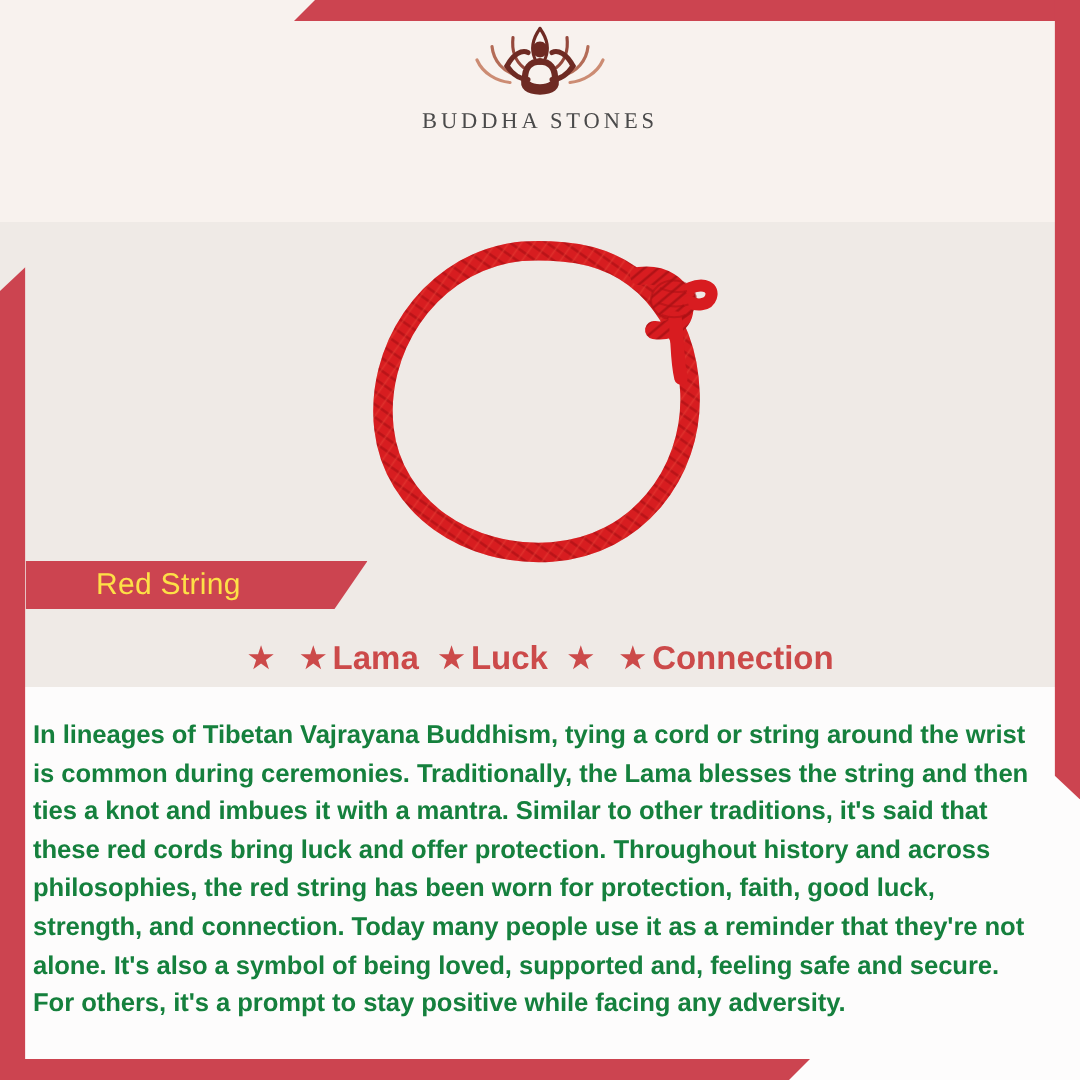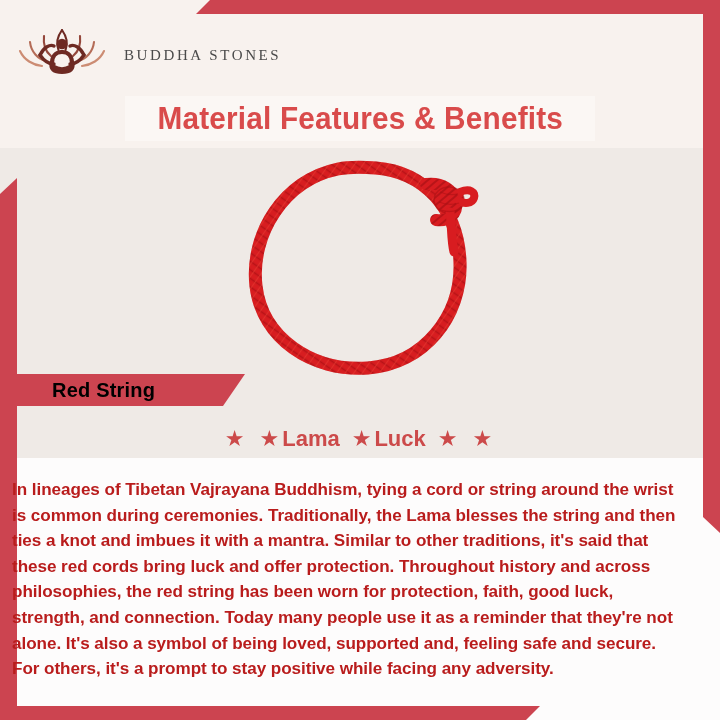--- a/index.html
+++ b/index.html
@@ -32,21 +32,21 @@
     clip-path:polygon(0 16px,100% 0,100% 100%,0 100%);
   }
   .bar-bottom{
     position:absolute;left:0;top:706px;width:540px;height:14px;
     background:#cc4450;
     clip-path:polygon(0 0,100% 0,calc(100% - 14px) 100%,0 100%);
   }
 
   
   .logo{position:absolute;left:0;top:16px;width:720px;height:78px;
-        display:flex;flex-direction:row;align-items:center;justify-content:flex-start;}
+        display:flex;flex-direction:column;align-items:center;justify-content:flex-start;}
   .logo-mark{width:124px;height:56px;display:block;}
   .logo-text{
     margin-top:1px;font-family:"Liberation Serif","DejaVu Serif",serif;
     font-size:15px;letter-spacing:2.6px;color:#4a4a4a;font-weight:400;
   }
 
   
   .title-banner{
     position:absolute;left:125px;top:96px;width:470px;height:45px;
     background:#fbf7f4;display:flex;align-items:center;justify-content:center;
@@ -62,39 +62,39 @@
   .product svg{display:block;width:100%;height:100%;}
 
   
   .rs-banner{
     position:absolute;left:17px;top:374px;width:228px;height:32px;
     background:#cc4450;
     clip-path:polygon(0 0,100% 0,calc(100% - 22px) 100%,0 100%);
     display:flex;align-items:center;
   }
   .rs-banner-text{
-    margin-left:35px;color:#000000;font-size:20px;font-weight:bold;letter-spacing:.2px;
+    margin-left:47px;color:#fde047;font-size:20px;font-weight:normal;letter-spacing:.2px;
   }
 
   
   .benefits{
     position:absolute;left:17px;top:420px;width:686px;height:38px;
     display:flex;align-items:center;justify-content:center;
   }
   .benefit{
     display:flex;align-items:center;color:#cc4a4a;font-size:22px;font-weight:bold;
     white-space:nowrap;
   }
   .benefit + .benefit{margin-left:12px;}
   .benefit .star{font-size:22px;line-height:1;margin-right:3px;color:#cc4a4a;}
 
   
   .body-copy{
-    position:absolute;left:12px;top:460px;width:672px;
-    font-size:17.1px;line-height:25.6px;font-weight:bold;color:#b91c1c;
+    position:absolute;left:22px;top:460px;width:672px;
+    font-size:17.1px;line-height:25.6px;font-weight:bold;color:#15803d;
     text-align:left;letter-spacing:-0.05px;
   }
 </style>
 </head>
 <body>
 
 <div id="page">
 
   <div class="bg-top"></div>
   <div class="bg-mid"></div>
@@ -131,23 +131,20 @@
           <path d="M40 28 C44 20,50 17,54 19"></path>
           <path d="M84 28 C80 20,74 17,70 19"></path>
           <path d="M40 28 C44 34,49 37,54 37"></path>
           <path d="M84 28 C80 34,75 37,70 37"></path>
         </g>
       </svg>
     </span>
     <span class="logo-text">BUDDHA STONES</span>
   </div>
 
-  <div class="title-banner">
-    <span class="title-text">Material Features &amp; Benefits</span>
-  </div>
 
   <div class="product">
     <svg viewBox="0 0 264 224" xmlns="http://www.w3.org/2000/svg">
       <defs>
         <pattern id="braid" width="7" height="7" patternUnits="userSpaceOnUse" patternTransform="rotate(35)">
           <rect width="7" height="7" fill="#dd1f22"></rect>
           <path d="M0 3.5 h7" stroke="#b51317" stroke-width="1.6"></path>
           <path d="M3.5 0 v7" stroke="#f04a3c" stroke-width="1.1" opacity=".55"></path>
         </pattern>
         <pattern id="braid2" width="6" height="6" patternUnits="userSpaceOnUse" patternTransform="rotate(-40)">
@@ -196,18 +193,19 @@
     </span>
     <span class="benefit">
       <span class="star">★</span>
       <span>Luck</span>
     </span>
     <span class="benefit">
       <span class="star">★</span>
     </span>
     <span class="benefit">
       <span class="star">★</span>
+      <span>Connection</span>
     </span>
   </div>
 
   <p class="body-copy">In lineages of Tibetan Vajrayana Buddhism, tying a cord or string around the wrist is common during ceremonies. Traditionally, the Lama blesses the string and then ties a knot and imbues it with a mantra. Similar to other traditions, it's said that these red cords bring luck and offer protection. Throughout history and across philosophies, the red string has been worn for protection, faith, good luck, strength, and connection. Today many people use it as a reminder that they're not alone. It's also a symbol of being loved, supported and, feeling safe and secure. For others, it's a prompt to stay positive while facing any adversity.</p>
 
 </div>
 
 </body></html>

